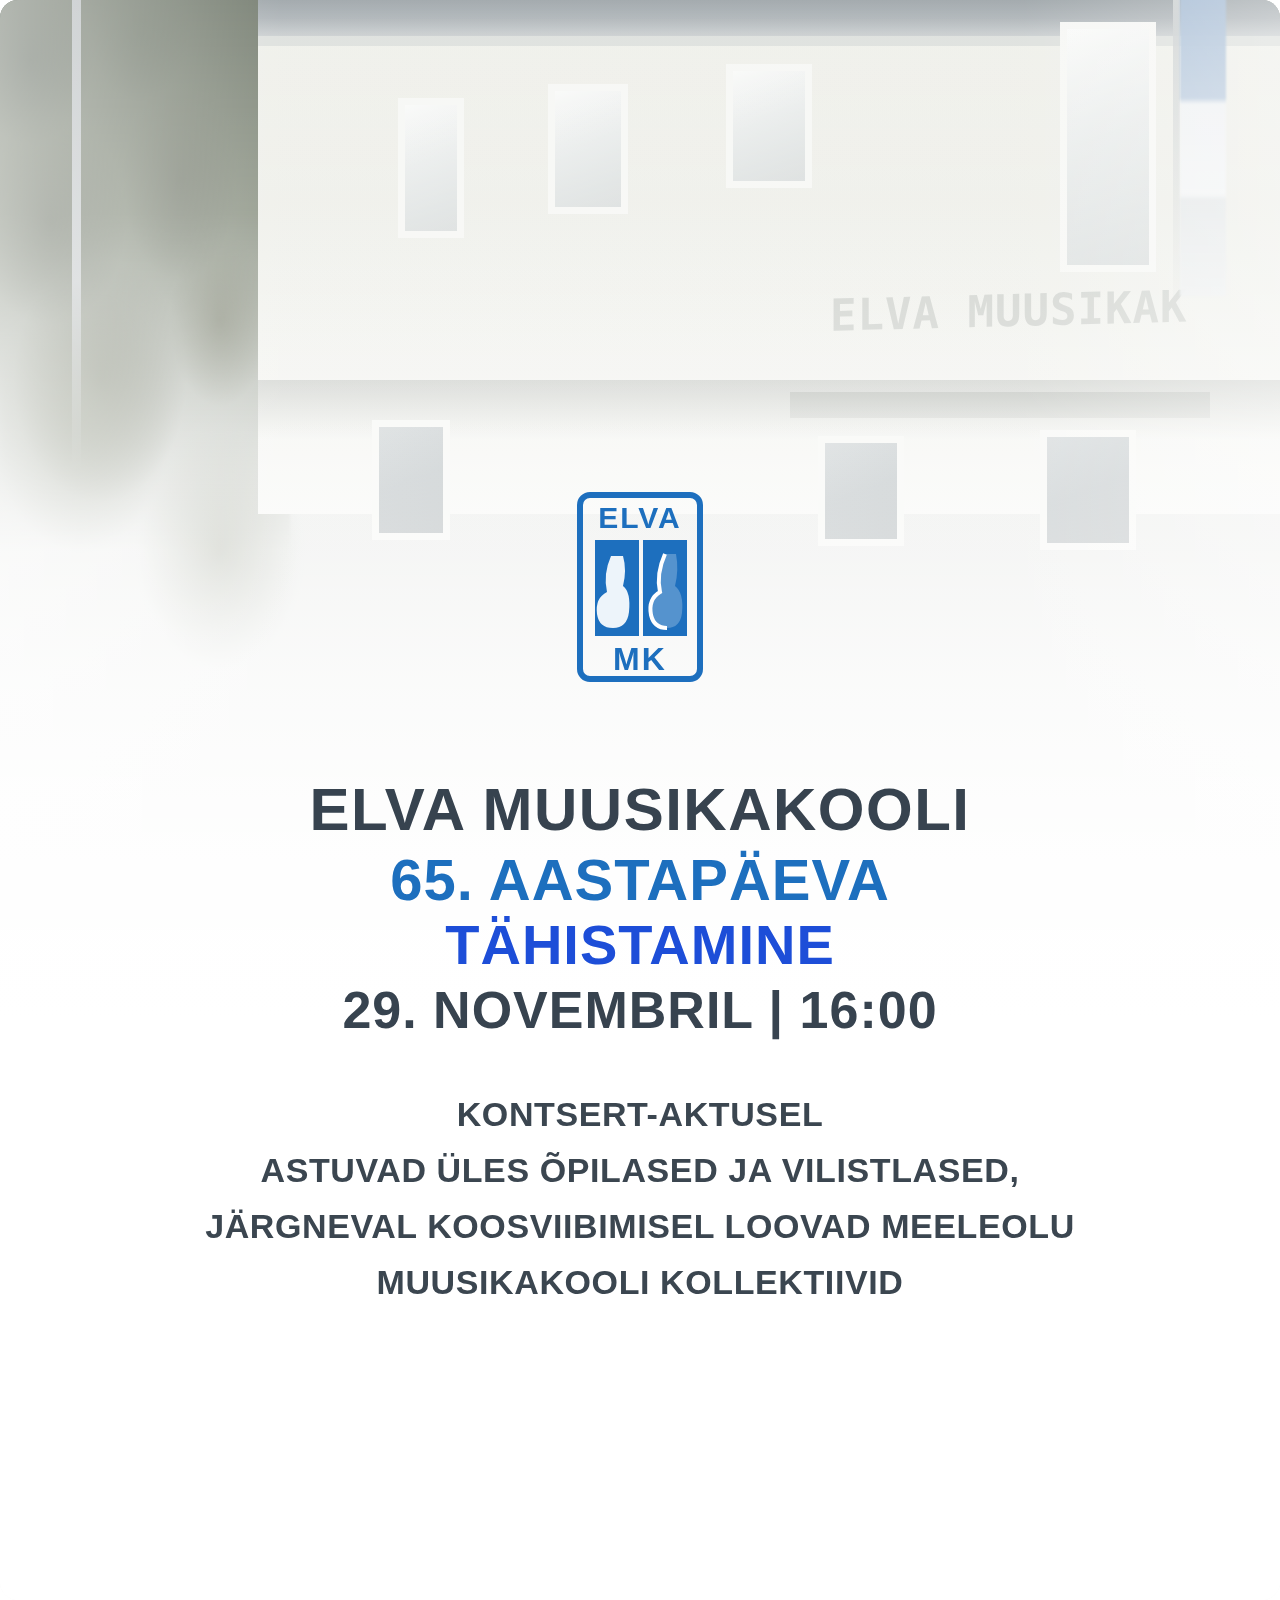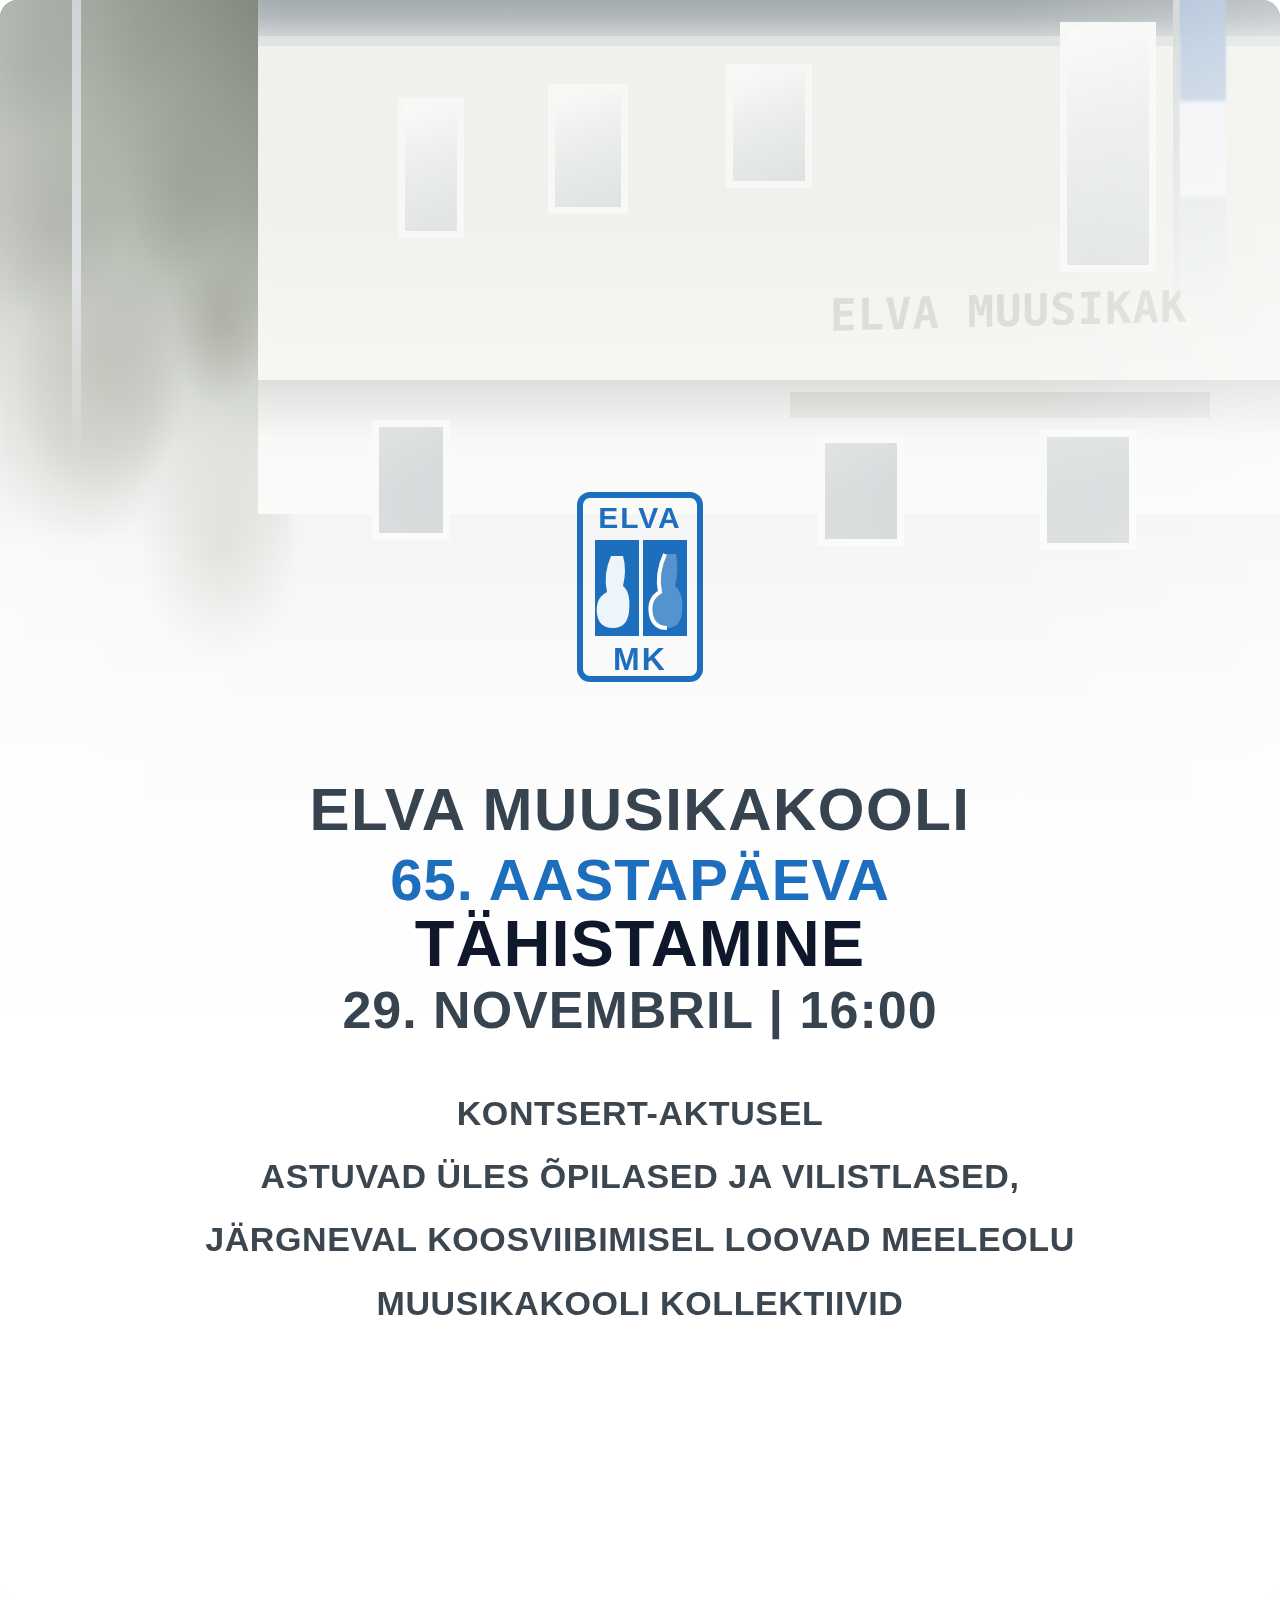--- a/index.html
+++ b/index.html
@@ -213,26 +213,26 @@
 
   .line-main {
     font-size: 58px;
     font-weight: bold;
     color: #1d6fbe;
     letter-spacing: 1px;
     line-height: 1.04;
     margin: 8px 0 0 0;
   }
   .line-main2 {
-    font-size: 65px;
-    font-weight: bold;
-    color: #0f172a;
+    font-size: 56px;
+    font-weight: bold;
+    color: #1d4ed8;
     letter-spacing: 1px;
     line-height: 1.04;
-    margin: 0;
+    margin: 6px;
   }
 
   .venue {
     margin: 26px 0 0 0;
     font-size: 52px;
     font-weight: bold;
     color: #37434f;
     letter-spacing: 1px;
     line-height: 1.18;
   }
@@ -246,21 +246,21 @@
   }
 
   .desc {
     margin: 48px 0 0 0;
     font-size: 34px;
     font-weight: bold;
     color: #3b4650;
     letter-spacing: 0.6px;
     line-height: 1.42;
   }
-  .desc div { margin: 15px; }
+  .desc div { margin: 8px; }
 </style>
 </head>
 <body>
 
 <div class="poster">
 
   <div class="photo">
     <div class="base"></div>
     <div class="trees"></div>
     <div class="trees2"></div>

